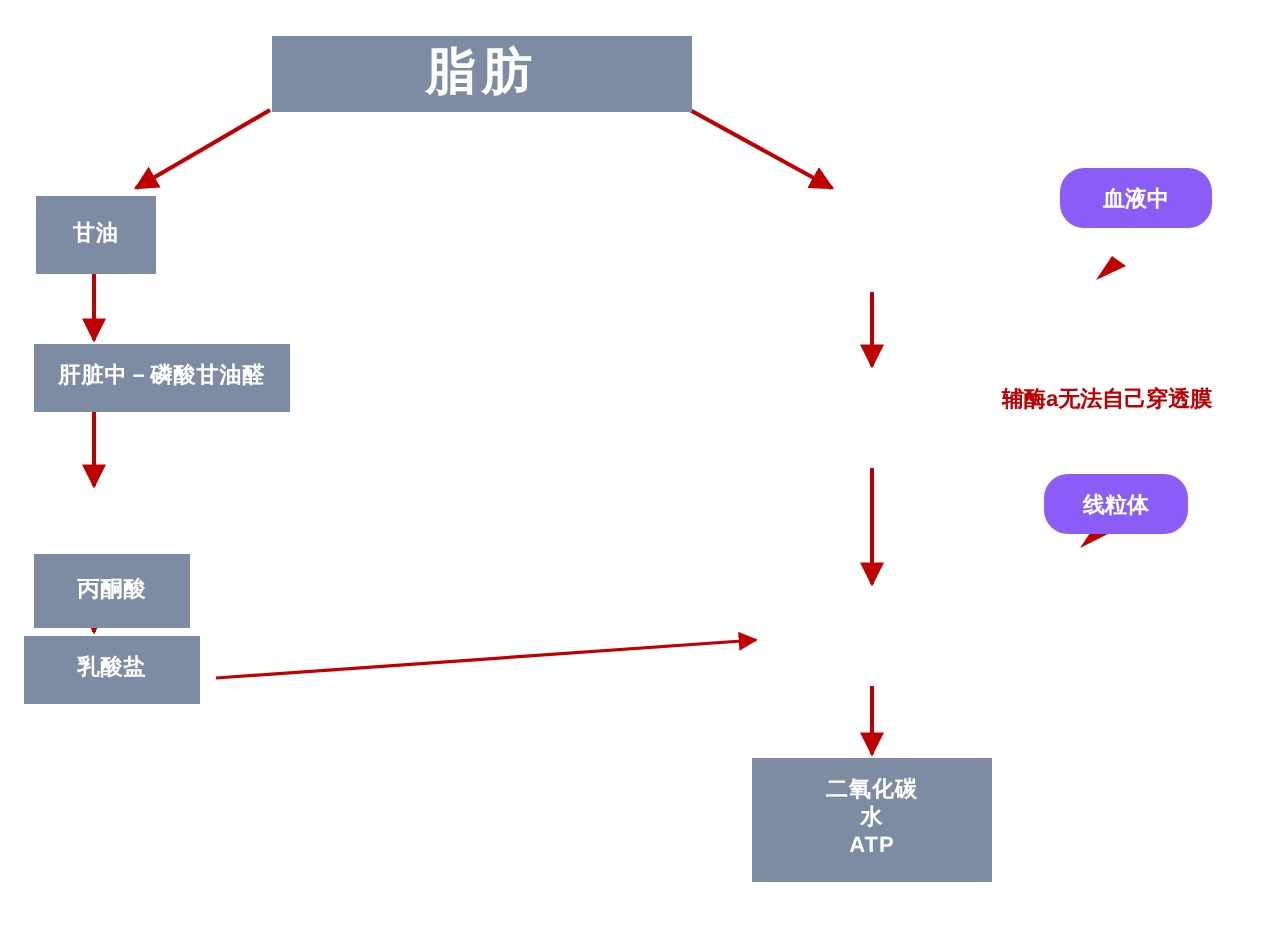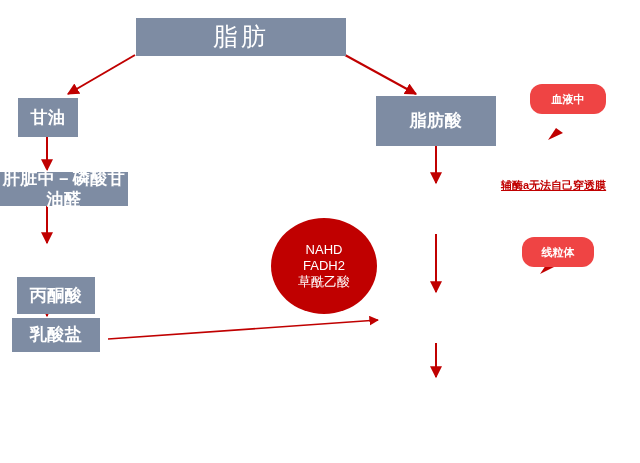--- a/index.html
+++ b/index.html
@@ -31,33 +31,33 @@
     align-items: center;
     justify-content: center;
     text-align: center;
     font-weight: bold;
     box-sizing: border-box;
     line-height: 1.25;
     letter-spacing: 0.5px;
   }
   .node.title {
     font-size: 25px;
-    font-weight: normal;
+    font-weight: bold;
     letter-spacing: 3px;
   }
   .node.small {
-    font-size: 17px;
+    font-size: 11px;
   }
   .node.multi {
     flex-direction: column;
     font-size: 11px;
   }
   .callout {
     position: absolute;
-    background: #ef4444;
+    background: #8b5cf6;
     color: #ffffff;
     font-weight: bold;
     font-size: 11px;
     display: flex;
     align-items: center;
     justify-content: center;
     border-radius: 12px;
     box-sizing: border-box;
     text-align: center;
   }
@@ -119,50 +119,47 @@
   </svg>
 
   <div class="node title" style="left:136px; top:18px; width:210px; height:38px;">
     <span>脂肪</span>
   </div>
 
   <div class="node small" style="left:18px; top:98px; width:60px; height:39px;">
     <span>甘油</span>
   </div>
 
-  <div class="node small" style="left:0; top:172px; width:128px; height:34px;">
+  <div class="node small" style="left:17px; top:172px; width:128px; height:34px;">
     <span>肝脏中－磷酸甘油醛</span>
   </div>
 
   <div class="node small" style="left:17px; top:245px; width:78px; height:37px;margin-top:32px;">
     <span>丙酮酸</span>
   </div>
 
   <div class="node small" style="left:12px; top:318px; width:88px; height:34px;">
     <span>乳酸盐</span>
   </div>
 
-  <div class="node small" style="left:376px; top:96px; width:120px; height:50px;">
-    <span>脂肪酸</span>
-  </div>
 
 
 
+  <div class="node multi" style="left:376px; top:379px; width:120px; height:62px;">
+    <span>二氧化碳</span>
+    <span>水</span>
+    <span>ATP</span>
+  </div>
 
-  <div class="bubble" style="left:271px; top:218px; width:106px; height:96px;">
-    <span>NAHD</span>
-    <span>FADH2</span>
-    <span>草酰乙酸</span>
-  </div>
 
   <div class="callout" style="left:530px; top:84px; width:76px; height:30px;">
     <span>血液中</span>
   </div>
 
   <div class="callout" style="left:522px; top:222px; width:72px; height:30px;margin-top:15px;">
     <span>线粒体</span>
   </div>
 
-  <div class="redlabel" style="left:501px; top:178px;text-decoration:underline;">
+  <div class="redlabel" style="left:501px; top:192px;">
     <span>辅酶a无法自己穿透膜</span>
   </div>
 
 </div>
 
 </body></html>

